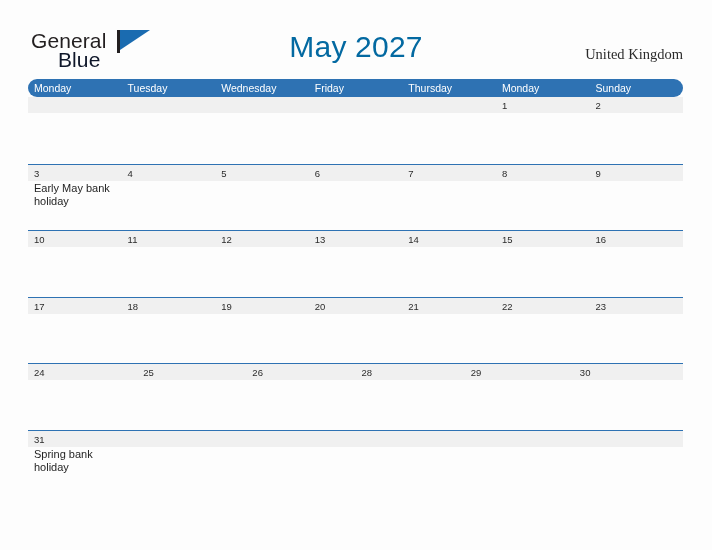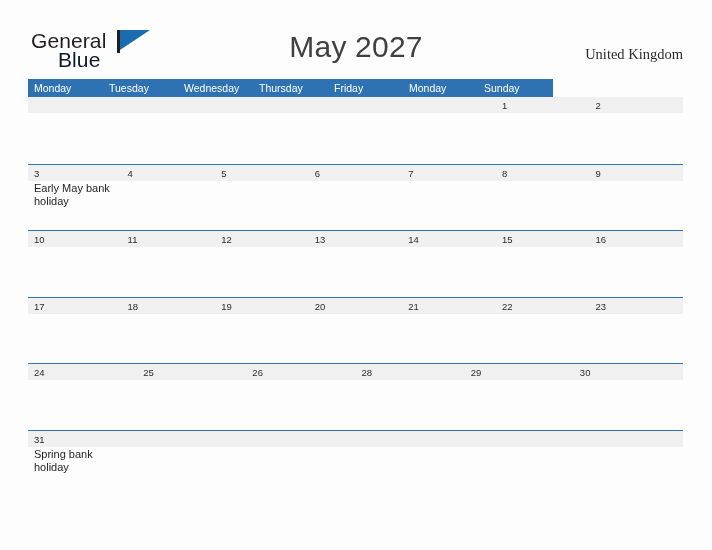--- a/index.html
+++ b/index.html
@@ -74,21 +74,21 @@
     background: #231f20;
   }
 
   .title {
     position: absolute;
     left: 0;
     top: 30px;
     width: 712px;
     text-align: center;
     font-size: 30px;
-    color: #404040;
+    color: #0369a1;
     font-family: "Liberation Sans", sans-serif;
     font-weight: 400;
     letter-spacing: 0.2px;
   }
 
   .country {
     position: absolute;
     right: 29px;
     top: 46px;
     font-size: 14.5px;
@@ -99,23 +99,24 @@
   
   .calendar {
     position: absolute;
     left: 28px;
     top: 79px;
     width: 655px;
   }
 
   .weekday-row {
     display: flex;
-    width: 525px;
+    width: 655px;
     height: 18px;
     background: #2e72b3;
+    border-radius: 9px;
   }
   .weekday-cell {
     flex: 1 1 0;
     color: #ffffff;
     font-size: 10.5px;
     line-height: 18px;
     padding-left: 6px;
     box-sizing: border-box;
     font-family: "Liberation Sans", sans-serif;
     white-space: nowrap;
@@ -193,22 +194,22 @@
 
     <div class="country">United Kingdom</div>
 
   </div>
 
   <div class="calendar">
     <div class="weekday-row" id="weekday-row">
         <div class="weekday-cell">Monday</div>
         <div class="weekday-cell">Tuesday</div>
         <div class="weekday-cell">Wednesday</div>
+        <div class="weekday-cell">Friday</div>
         <div class="weekday-cell">Thursday</div>
-        <div class="weekday-cell">Friday</div>
         <div class="weekday-cell">Monday</div>
         <div class="weekday-cell">Sunday</div>
       </div>
     <div id="weeks-container">
         <div class="week-row first">
           <div class="day-cell">
             <div class="day-band"></div>
           </div>
           <div class="day-cell">
             <div class="day-band"></div>

